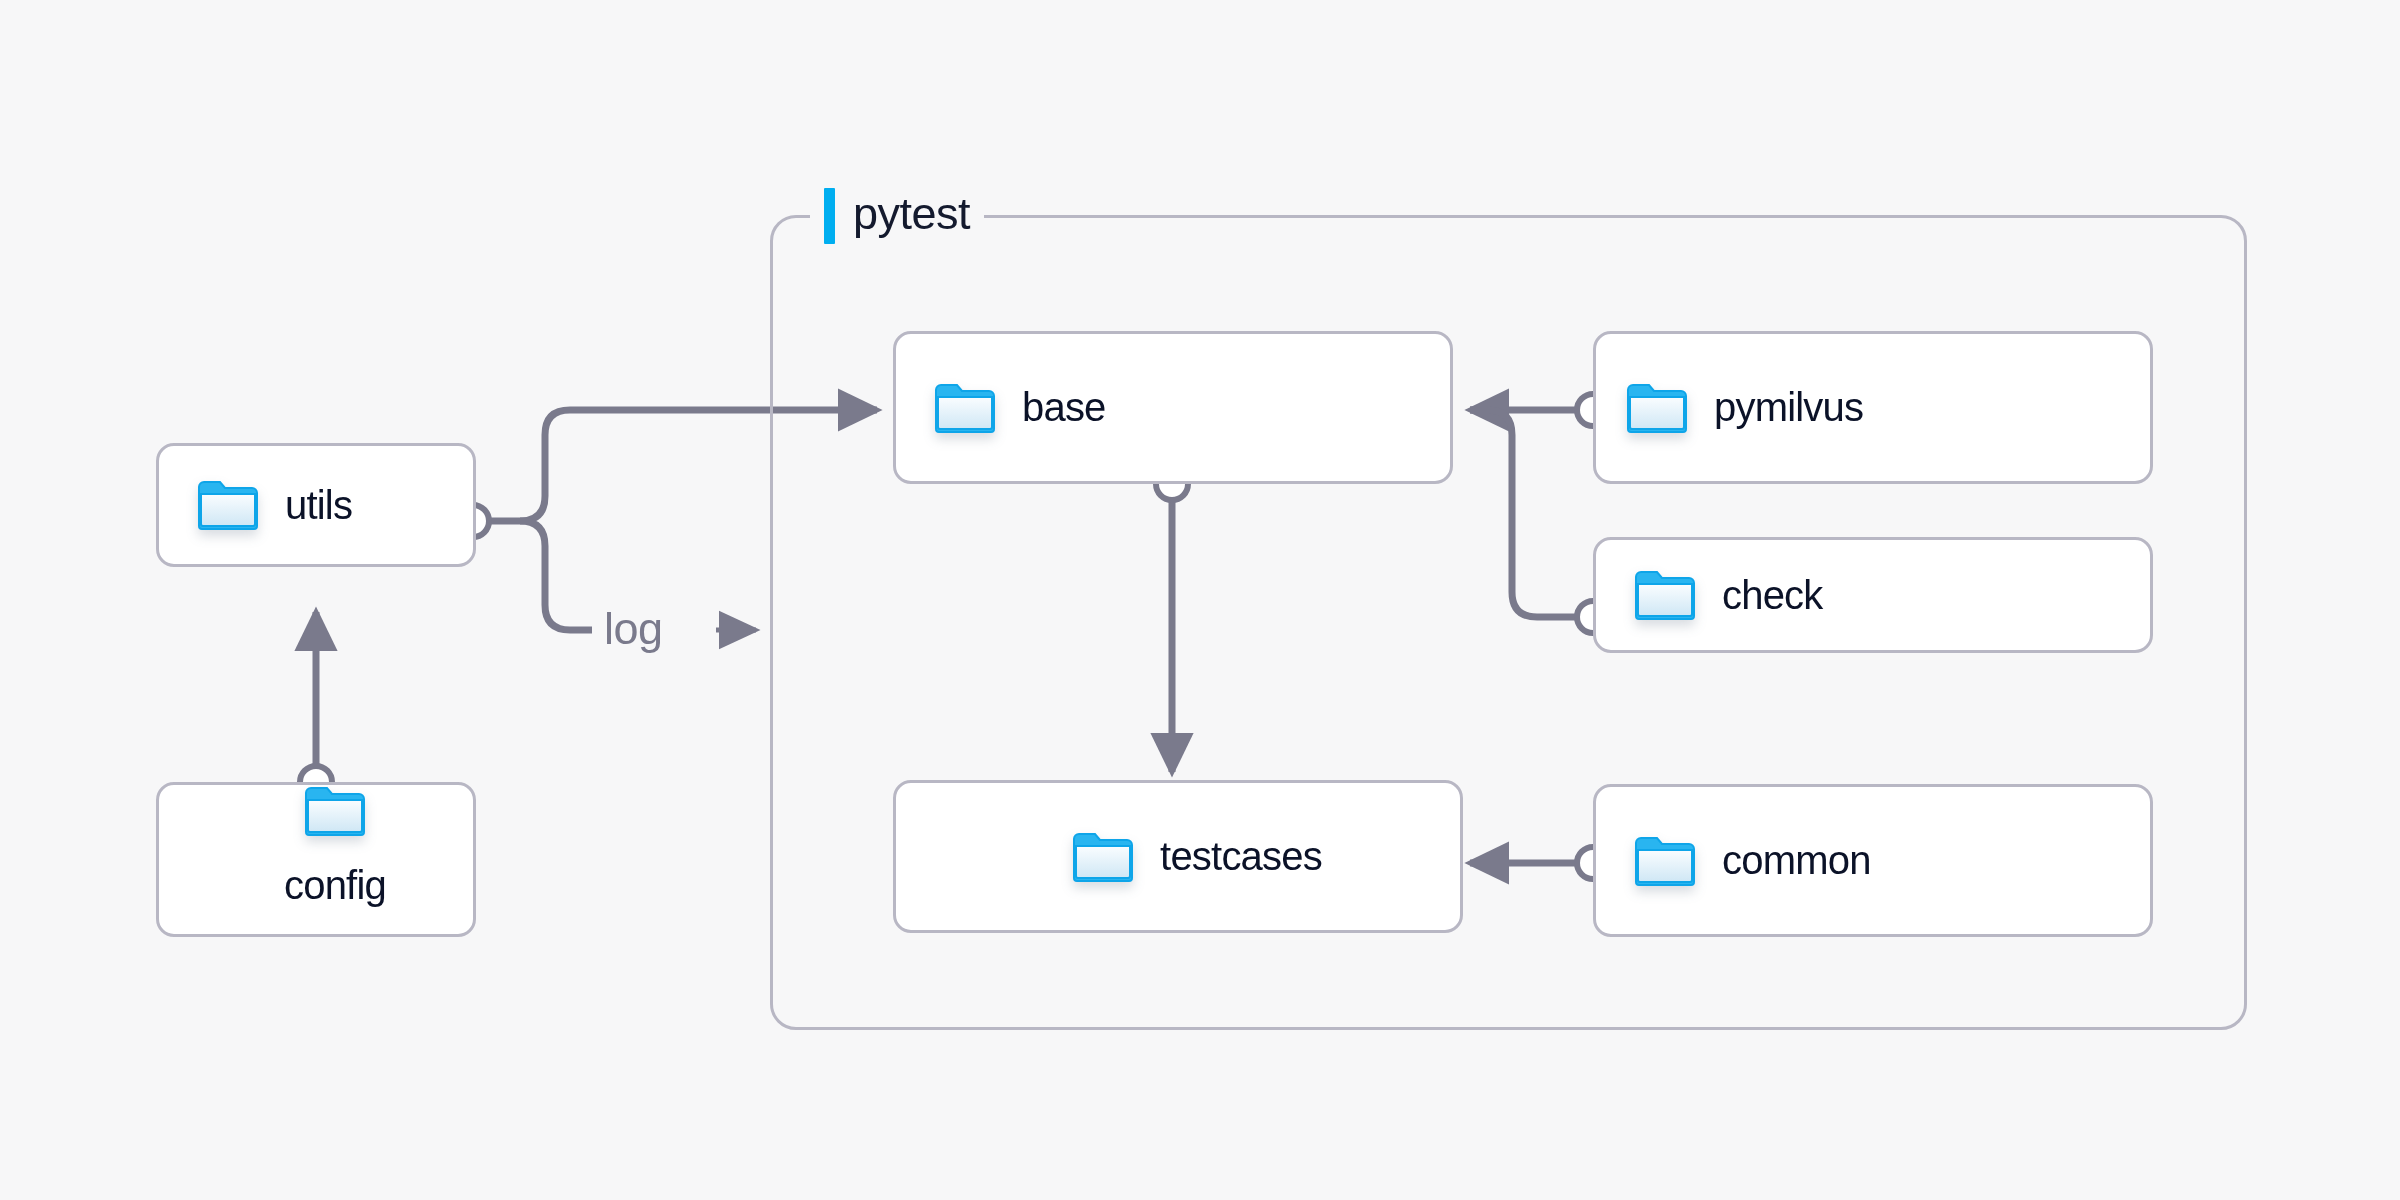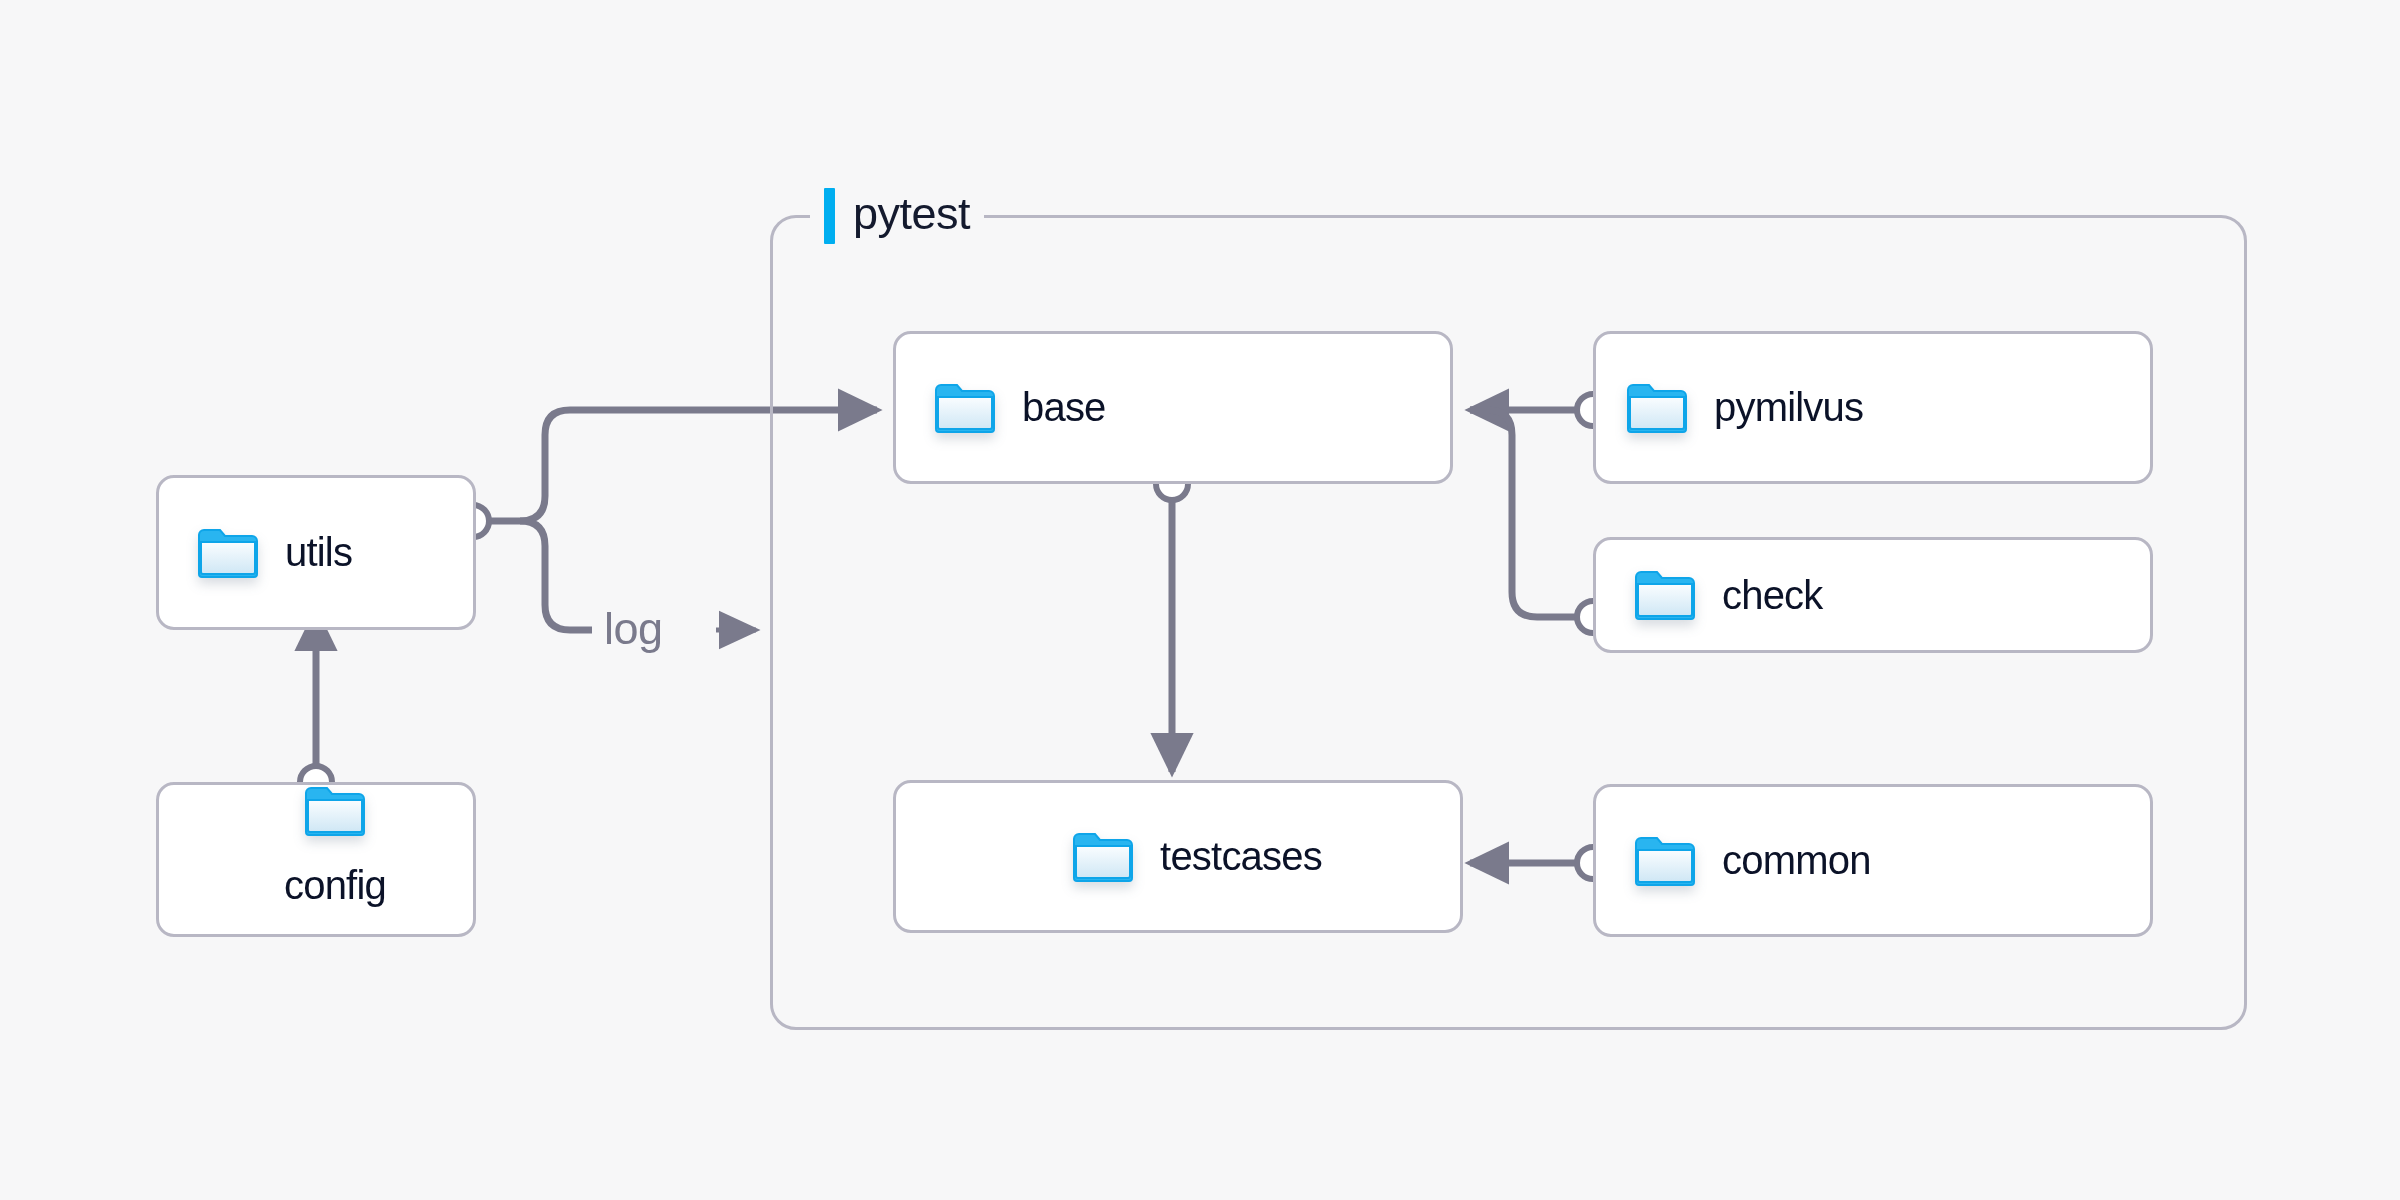--- a/index.html
+++ b/index.html
@@ -140,21 +140,21 @@
       <circle cx="1593" cy="863" r="16"></circle>
     </g>
   </svg>
 
   <div class="group-box" style="left:770px; top:215px; width:1477px; height:815px;"></div>
   <div class="group-header" style="left:810px; top:188px;">
     <span class="group-bar"></span>
     <span class="group-title">pytest</span>
   </div>
 
-  <div class="node" style="left:156px; top:443px; width:320px; height:155px;margin-top:32px;">
+  <div class="node" style="left:156px; top:443px; width:320px; height:124px;">
     <svg class="folder-icon" viewBox="0 0 62 52">
       <path d="M2,8 a5,5 0 0 1 5,-5 h16 l5,6 h27 a5,5 0 0 1 5,5 v33 a3,3 0 0 1 -3,3 h-52 a3,3 0 0 1 -3,-3 Z" fill="#29B5F0" stroke="#0EA5E9" stroke-width="2"></path>
       <path d="M4,15 h54 v30 a2,2 0 0 1 -2,2 h-50 a2,2 0 0 1 -2,-2 Z" fill="url(#folderGrad)" stroke="#0EA5E9" stroke-width="2"></path>
     </svg>
     <span class="node-label">utils</span>
   </div>
 
   <div class="node" style="left:156px; top:782px; width:320px; height:155px;flex-direction:column;">
     <svg class="folder-icon" viewBox="0 0 62 52">
       <path d="M2,8 a5,5 0 0 1 5,-5 h16 l5,6 h27 a5,5 0 0 1 5,5 v33 a3,3 0 0 1 -3,3 h-52 a3,3 0 0 1 -3,-3 Z" fill="#29B5F0" stroke="#0EA5E9" stroke-width="2"></path>

